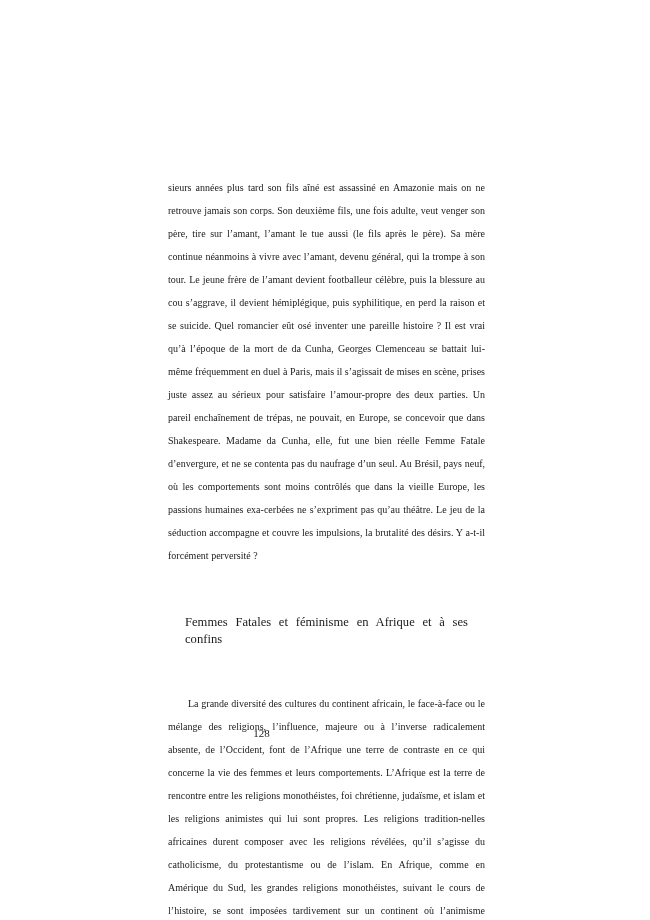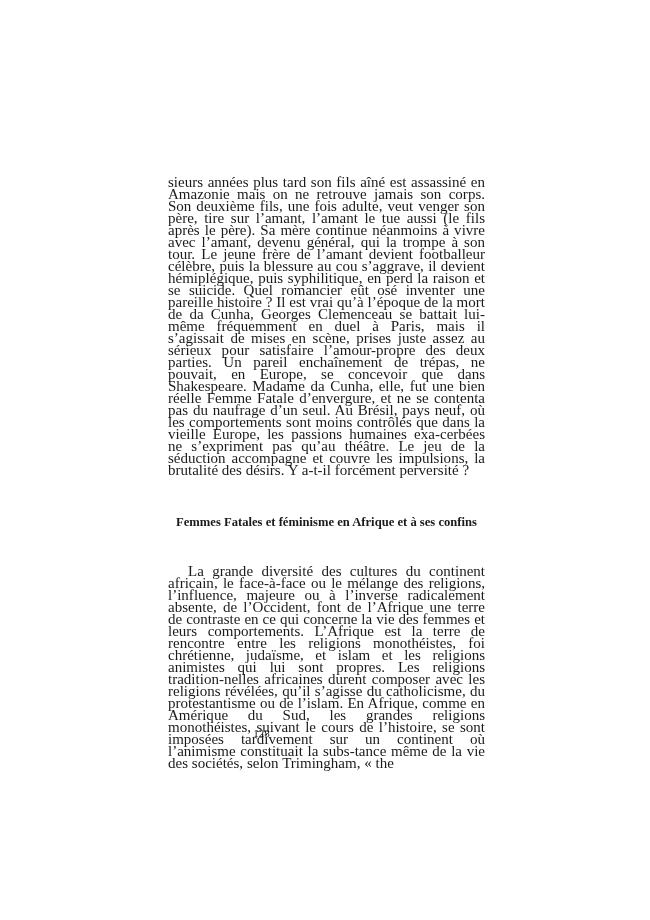--- a/index.html
+++ b/index.html
@@ -25,44 +25,44 @@
   
   .text-block {
     position: absolute;
     left: 168px;
     top: 176px;
     width: 317px;
   }
 
   .body-par {
     margin: 0;
-    font-size: 15px;
-    line-height: 12px;
+    font-size: 10px;
+    line-height: 23px;
     text-align: justify;
     text-justify: inter-word;
     hyphens: manual;
     letter-spacing: 0.01px;
     word-spacing: 0.02px;
   }
 
   
   .par-continued {
     text-indent: 0;
   }
 
   
   .par-indented {
     text-indent: 20px;
   }
 
   .section-heading {
-    margin: 8px;
+    margin: 17px;
     font-size: 12.6px;
     line-height: 17.2px;
-    font-weight: bold;
+    font-weight: normal;
     text-align: justify;
     text-justify: inter-word;
     letter-spacing: 0.01px;
   }
   
   .section-heading::after {
     content: "";
     display: inline-block;
     width: 100%;
   }

